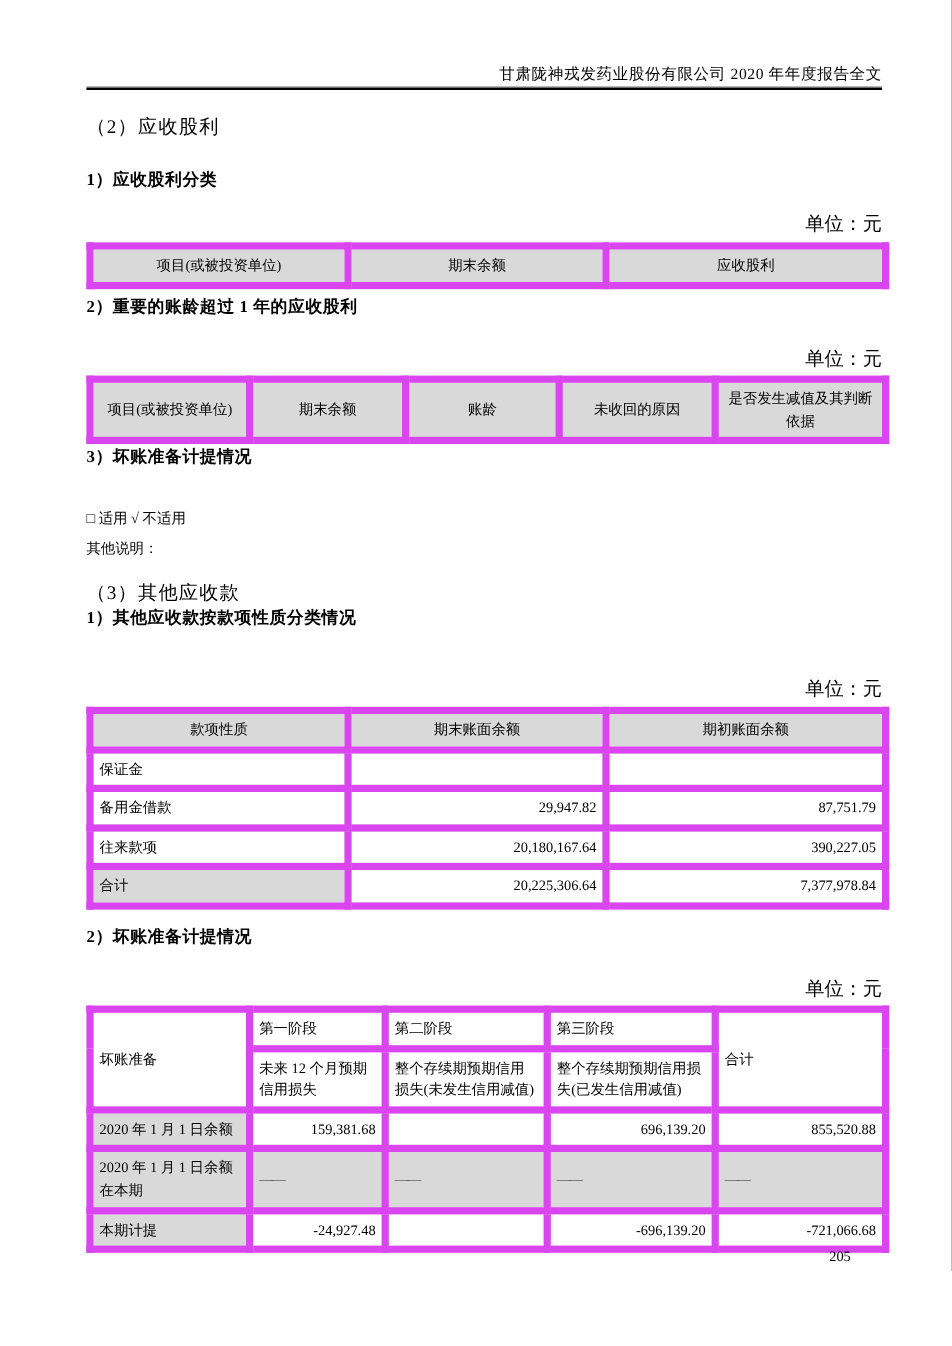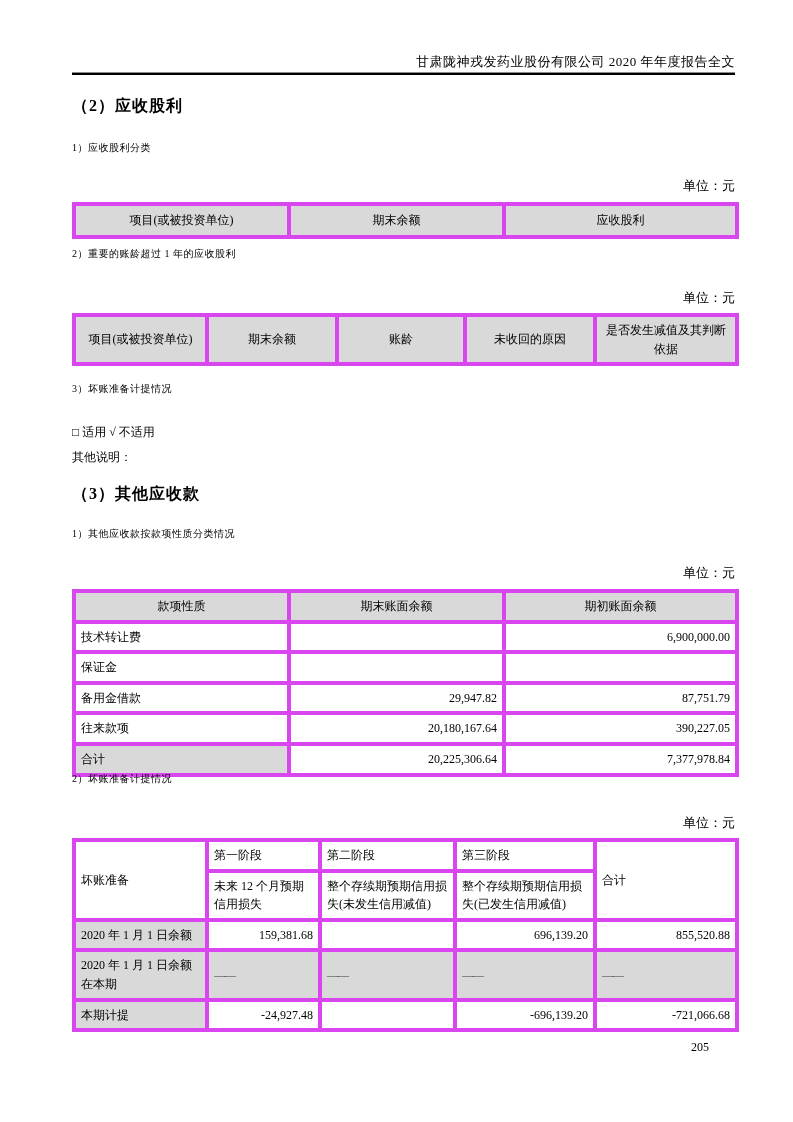--- a/index.html
+++ b/index.html
@@ -18,34 +18,34 @@
   .doc-header-title {
     top: 53px; text-align: right;
     font-size: 13px; font-weight: normal; letter-spacing: 0.5px;
   }
   .doc-header-rule {
     top: 72px; height: 0;
     border-top: 1px solid #8a8a8a;
     border-bottom: 2px solid #000;
   }
 
-  .h-l1 { font-size: 16px; font-weight: bold; letter-spacing: 1px; }
-  .h-l2 { font-size: 10px; font-weight: normal; letter-spacing: 0.5px; }
+  .h-l1 { font-size: 16px; font-weight: normal; letter-spacing: 1px; }
+  .h-l2 { font-size: 14px; font-weight: bold; letter-spacing: 0.5px; }
   .body-text { font-size: 12px; }
-  .unit-label { text-align: right; font-size: 13px; }
+  .unit-label { text-align: right; font-size: 16px; }
 
   table.rpt {
     border-collapse: collapse;
     table-layout: fixed;
     width: 663px;
     font-size: 12px;
     border: 2px solid #000;
   }
   table.rpt td, table.rpt th {
-    border: 4px solid #d946ef;
+    border: 6px solid #d946ef;
     font-weight: normal;
     padding: 4px 5px;
     overflow: hidden;
     line-height: 1.55;
   }
   .th-grey { background: #d9d9d9; text-align: center; }
   .cell-grey { background: #d9d9d9; }
   .cell-label { text-align: left; }
   .cell-num { text-align: right; }
   .cell-center { }
@@ -109,44 +109,39 @@
         <tr>
       <td class="th-grey">项目(或被投资单位)</td>
       <td class="th-grey">期末余额</td>
       <td class="th-grey">账龄</td>
       <td class="th-grey">未收回的原因</td>
       <td class="th-grey">是否发生减值及其判断依据</td>
     </tr>
   </tbody>
     </table>
 
-  <div class="abs h-l2" style="top:382px;">3）坏账准备计提情况</div>
+  <div class="abs h-l2" style="top:372px;">3）坏账准备计提情况</div>
   <div class="abs body-text" style="top:449px;">其他说明：</div>
   <div class="abs body-text" style="top:424px;">□ 适用 √ 不适用</div>
 
   <div class="abs h-l1" style="top:484px;">（3）其他应收款</div>
-  <div class="abs h-l2" style="top:527px;">1）其他应收款按款项性质分类情况</div>
+  <div class="abs h-l2" style="top:506px;">1）其他应收款按款项性质分类情况</div>
   <div class="abs unit-label" style="top:564px;">单位：元</div>
 
   <table class="rpt abs t3">
     <colgroup>
         <col style="width:215px">
         <col style="width:215px">
         <col style="width:233px">
       </colgroup>
     <tbody>
         <tr class="hdr">
       <td class="th-grey">款项性质</td>
       <td class="th-grey">期末账面余额</td>
       <td class="th-grey">期初账面余额</td>
-    </tr>
-    <tr class="row">
-      <td class="cell-label">技术转让费</td>
-      <td class="cell-num"></td>
-      <td class="cell-num">6,900,000.00</td>
     </tr>
     <tr class="row">
       <td class="cell-label">保证金</td>
       <td class="cell-num"></td>
       <td class="cell-num"></td>
     </tr>
     <tr class="row">
       <td class="cell-label">备用金借款</td>
       <td class="cell-num">29,947.82</td>
       <td class="cell-num">87,751.79</td>

